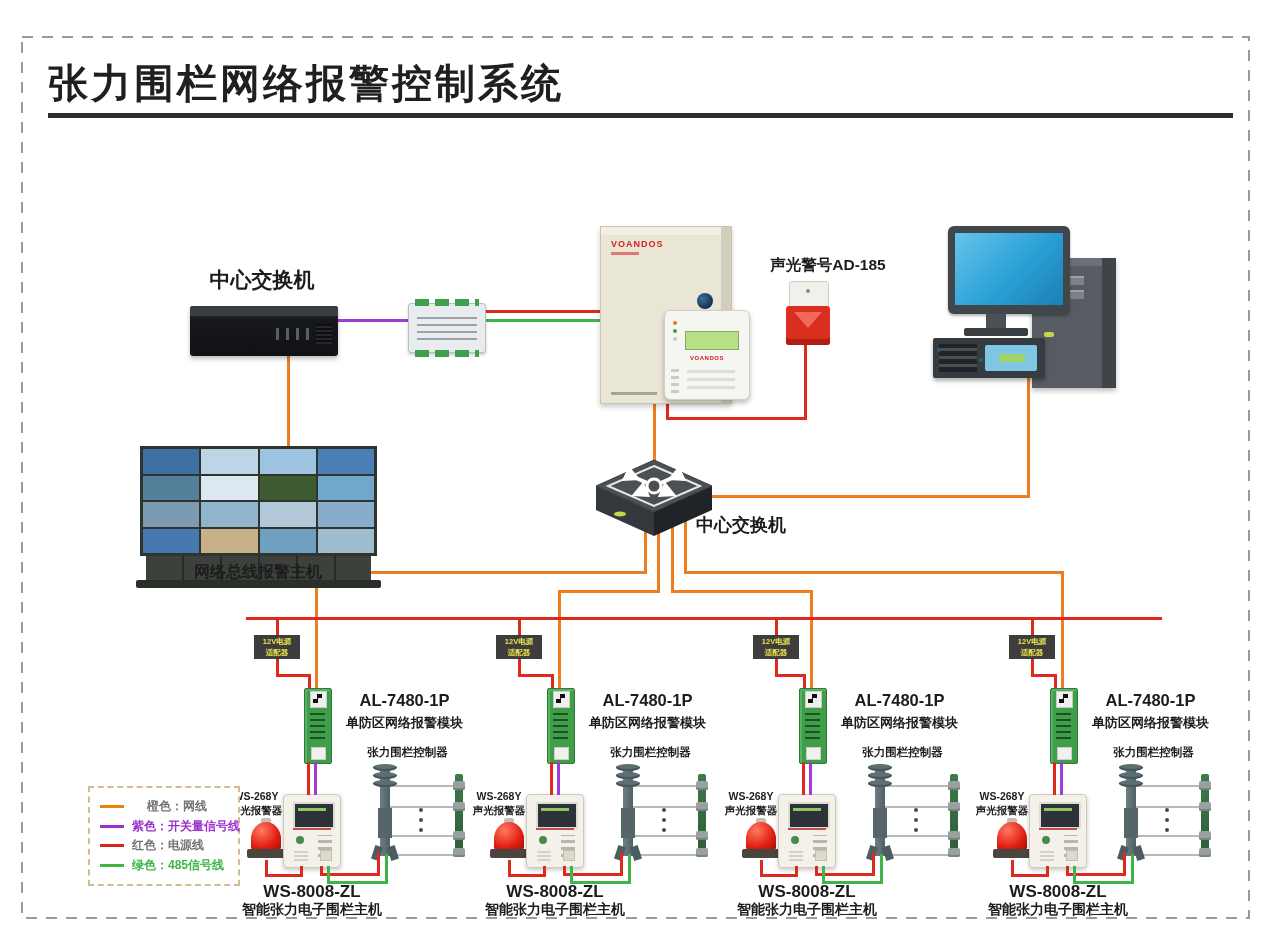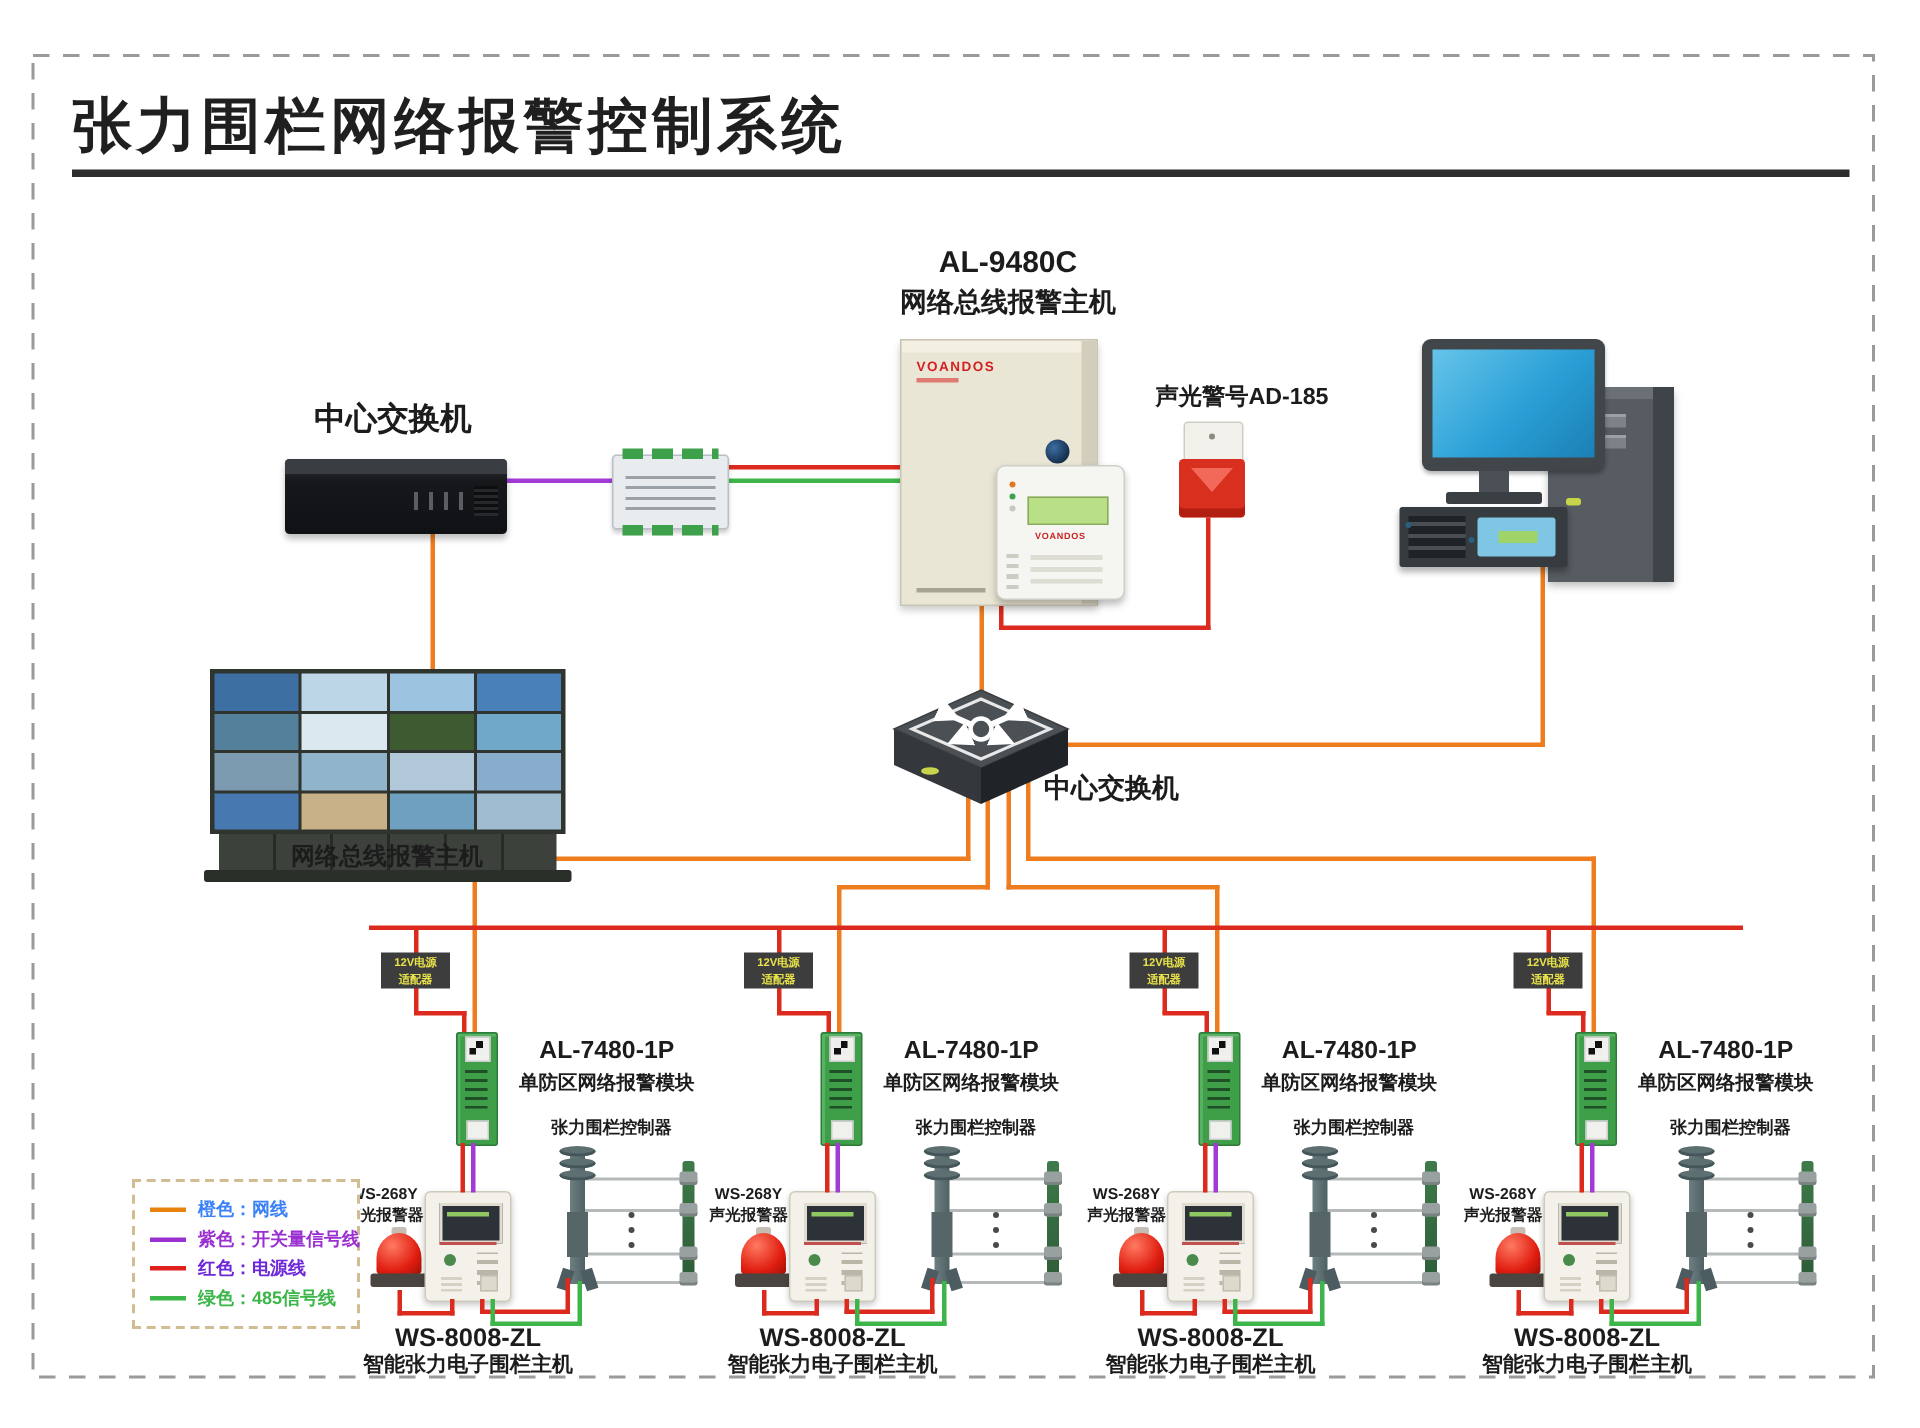--- a/index.html
+++ b/index.html
@@ -189,24 +189,20 @@
   </div>
   <div class="keypad">
     <div class="led" style="top:10px;background:#e07820;"></div>
     <div class="led" style="top:18px;background:#3da04a;"></div>
     <div class="led" style="top:26px;background:#c8c8c0;"></div>
     <div class="lcd"></div>
     <div class="kbrand">VOANDOS</div>
     <div class="keys"></div>
     <div class="slots"></div>
   </div>
-  <div class="lbl" style="left:582px;top:162px;width:180px;font-size:20px;">
-    <span>AL-9480C</span><br>
-    <span style="font-size:18px;">网络总线报警主机</span>
-  </div>
 
   <div class="siren">
     <div class="top"></div>
     <div class="dot"></div>
     <div class="red"></div>
   </div>
   <div class="lbl" style="left:748px;top:255px;width:160px;font-size:15.5px;">声光警号AD-185</div>
 
   <div class="tower">
     <div class="dr" style="top:18px;"></div>
@@ -270,29 +266,29 @@
   <div class="wall-plinth"></div>
   <div class="lbl" style="left:163px;top:562px;width:190px;font-size:16px;">网络总线报警主机</div>
 
 
   <div class="adapter" style="left:254px;"><span>12V电源</span><br><span>适配器</span></div>
   <div class="adapter" style="left:496px;"><span>12V电源</span><br><span>适配器</span></div>
   <div class="adapter" style="left:753px;"><span>12V电源</span><br><span>适配器</span></div>
   <div class="adapter" style="left:1009px;"><span>12V电源</span><br><span>适配器</span></div>
 
   <div class="legend">
-    <div class="row" style="color: #3b82f6;">
+    <div class="row" style="color: #737373; gap: 15px;">
         <span class="sw" style="background: rgb(232, 130, 12);"></span>
         <span>橙色：网线</span>
       </div>
     <div class="row" style="color: rgb(155, 48, 208);">
         <span class="sw" style="background: rgb(155, 48, 208);"></span>
         <span>紫色：开关量信号线</span>
       </div>
-    <div class="row" style="color: #6d28d9;">
+    <div class="row" style="color: #737373;">
         <span class="sw" style="background: rgb(224, 32, 28);"></span>
         <span>红色：电源线</span>
       </div>
     <div class="row" style="color: rgb(60, 181, 73);">
         <span class="sw" style="background: rgb(60, 181, 73);"></span>
         <span>绿色：485信号线</span>
       </div>
   </div>
 
     <div class="branch" style="left: 227px;">

